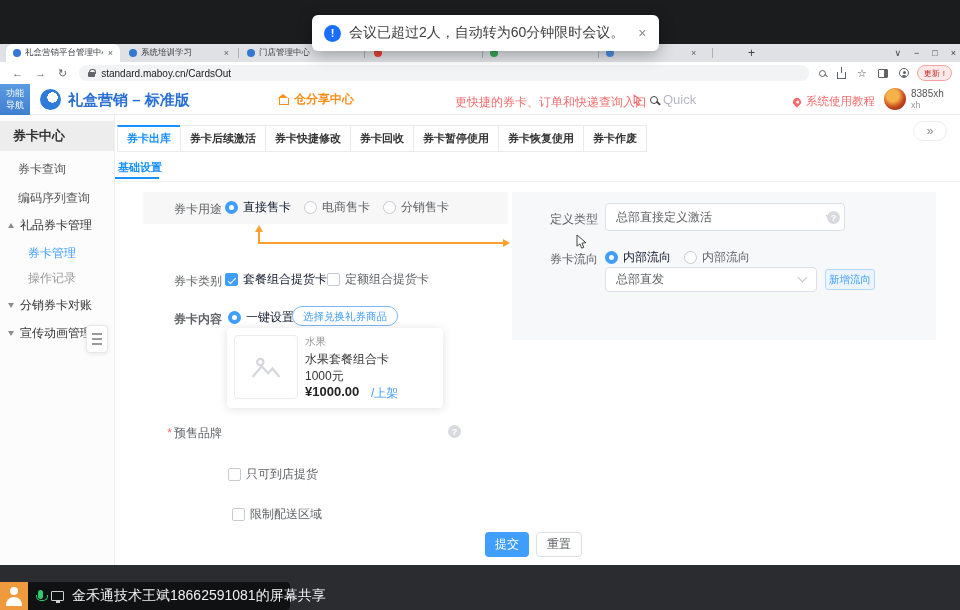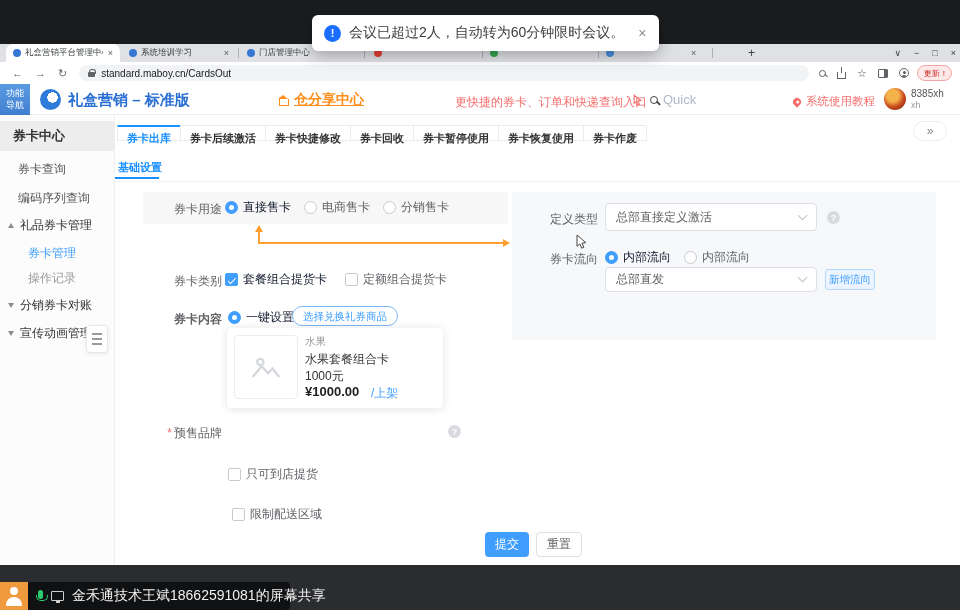--- a/index.html
+++ b/index.html
@@ -39,21 +39,21 @@
 .updatepill{display:flex;align-items:center;gap:3px;margin-right:8px;border:1px solid #f0a6a0;background:#fdeae8;color:#c5221f;border-radius:8px;font-size:8px;padding:1.5px 6px;white-space:nowrap;}
 
 
 .appbar{position:absolute;top:84px;left:0;width:960px;height:31px;background:#fff;border-bottom:1px solid #ececec;}
 .navbox{position:absolute;left:0;top:0;width:30px;height:31px;background:linear-gradient(180deg,#5b9be2,#3f7fd0);color:#fff;font-size:9px;line-height:1.25;display:flex;flex-direction:column;align-items:center;justify-content:center;}
 .logo{position:absolute;left:40px;top:5px;width:21px;height:21px;border-radius:50%;border:2px solid #2f7bd9;background:radial-gradient(circle at 62% 38%,#fff 0 34%,#2f7bd9 36%);}
 .apptitle{position:absolute;left:68px;top:7px;font-size:15px;font-weight:bold;color:#2a6fd3;white-space:nowrap;}
 .sharecenter{position:absolute;left:279px;top:7px;display:flex;align-items:center;gap:5px;}
 .house{width:10px;height:7px;border:1.2px solid #ff8d1a;border-top:none;position:relative;margin-top:4px;}
 .house::before{content:"";position:absolute;left:-2px;top:-4px;border-left:5.5px solid transparent;border-right:5.5px solid transparent;border-bottom:4px solid #ff8d1a;}
-.sharelabel{font-size:14px;font-weight:bold;color:#ff8d1a;white-space:nowrap;text-decoration:underline;}
+.sharelabel{font-size:12px;font-weight:bold;color:#ff8d1a;white-space:nowrap;}
 .promo{position:absolute;left:455px;top:10px;font-size:12px;color:#f56c6c;white-space:nowrap;}
 .handic{position:absolute;left:631px;top:9px;}
 .quickwrap{position:absolute;left:650px;top:8px;display:flex;align-items:center;gap:5px;}
 .qmag{width:8px;height:8px;border:1.7px solid #444;border-radius:50%;position:relative;}
 .qmag::after{content:"";position:absolute;width:4.5px;height:1.7px;background:#444;transform:rotate(45deg);right:-3.5px;bottom:-1px;}
 .quicktxt{font-size:13px;color:#b4b7c7;}
 .tutwrap{position:absolute;left:793px;top:10px;display:flex;align-items:center;gap:5px;}
 .pin{width:8px;height:8px;background:#f56c6c;border-radius:50% 50% 50% 0;transform:rotate(-45deg);position:relative;}
 .pin::after{content:"";position:absolute;width:3px;height:3px;background:#fff;border-radius:50%;top:2.5px;left:2.5px;}
 .tuttxt{font-size:11.5px;color:#f56c6c;white-space:nowrap;}
@@ -70,21 +70,21 @@
 .tri-down{width:0;height:0;border-left:3.5px solid transparent;border-right:3.5px solid transparent;border-top:5px solid #8c8c8c;}
 .sbchild{position:absolute;left:28px;font-size:12px;white-space:nowrap;}
 .sbchild.active{color:#409eff;}
 .sbchild.muted{color:#9a9a9a;}
 .edgetoggle{position:absolute;left:86px;top:210px;width:22px;height:28px;background:#fff;border:1px solid #e7e7e7;border-radius:4px;box-shadow:0 1px 4px rgba(0,0,0,.08);display:flex;align-items:center;justify-content:center;}
 .bars{width:10px;height:12px;background:repeating-linear-gradient(180deg,#9a9a9a 0 2px,transparent 2px 5px);}
 
 
 .main{position:absolute;left:115px;top:115px;width:845px;height:450px;background:#fff;}
 .tabsrow{position:absolute;left:3px;top:10px;display:flex;}
-.mtab{height:16px;line-height:25px;padding:0 9px;font-size:11px;font-weight:bold;color:#333;background:#fff;border:1px solid #ebebeb;margin-left:-1px;white-space:nowrap;}
+.mtab{height:27px;line-height:25px;padding:0 9px;font-size:11px;font-weight:bold;color:#333;background:#fff;border:1px solid #ebebeb;margin-left:-1px;white-space:nowrap;}
 .mtab.active{color:#1890ff;border-top:2px solid #1890ff;line-height:23px;}
 .collapsepill{position:absolute;right:13px;top:6px;width:34px;height:20px;border:1px solid #ececec;border-radius:10px;color:#888;font-size:12px;text-align:center;line-height:18px;background:#fff;}
 .subtab{position:absolute;left:3px;top:45px;font-size:11px;font-weight:bold;color:#1890ff;}
 .subtabline{position:absolute;left:0;top:62px;width:44px;height:2px;background:#1890ff;}
 .subdivider{position:absolute;left:0;right:0;top:66px;height:1px;background:#f2f2f2;}
 .grayband{position:absolute;left:28px;top:77px;width:365px;height:32px;background:#f7f7f7;}
 .graypanel{position:absolute;left:397px;top:77px;width:424px;height:148px;background:#f7f8fa;}
 .flabel{position:absolute;width:107px;text-align:right;font-size:12px;color:#606266;white-space:nowrap;}
 .rlabel{position:absolute;left:383px;width:100px;text-align:right;font-size:12px;color:#606266;white-space:nowrap;}
 .optrow{position:absolute;display:flex;align-items:center;}
@@ -285,21 +285,21 @@
 
     <span class="fa-uphead"></span>
     <span class="fa-v"></span>
     <span class="fa-h"></span>
     <span class="fa-rhead"></span>
     <span class="cursor"><svg width="11" height="16" viewBox="0 0 11 16">
           <path d="M1 1 L1 12.2 L3.9 9.9 L5.7 14.2 L7.8 13.3 L6 9.1 L9.8 8.7 Z" fill="#fff" stroke="#444" stroke-width="1"></path>
         </svg></span>
 
     <div class="rlabel" style="top:96px;">定义类型</div>
-    <div class="select" style="left:490px;top:88px;width:212px;">
+    <div class="select" style="left:490px;top:88px;width:240px;">
       <span class="selecttxt">总部直接定义激活</span>
       <span class="chev"></span>
     </div>
     <div class="help" style="left:712px;top:96px;">?</div>
 
     <div class="rlabel" style="top:136px;">券卡流向</div>
     <div class="optrow" style="left:490px;top:134px;gap:13px;">
       <span style="display:flex;align-items:center;">
           <span class="radio checked"></span>
           <span class="olabel sel">内部流向</span>
@@ -309,21 +309,21 @@
           <span class="olabel">内部流向</span>
         </span>
     </div>
     <div class="select" style="left:490px;top:152px;width:212px;height:25px;">
       <span class="selecttxt">总部直发</span>
       <span class="chev"></span>
     </div>
     <div class="addflowbtn">新增流向</div>
 
     <div class="flabel" style="top:158px;">券卡类别</div>
-    <div class="optrow" style="left:110px;top:156px;gap:18px;text-align:right;">
+    <div class="optrow" style="left:110px;top:156px;text-align:right;">
       <span style="display:flex;align-items:center;">
           <span class="cbox checked"></span>
           <span class="olabel sel">套餐组合提货卡</span>
         </span>
       <span style="display:flex;align-items:center;">
           <span class="cbox"></span>
           <span class="olabel">定额组合提货卡</span>
         </span>
     </div>
 

